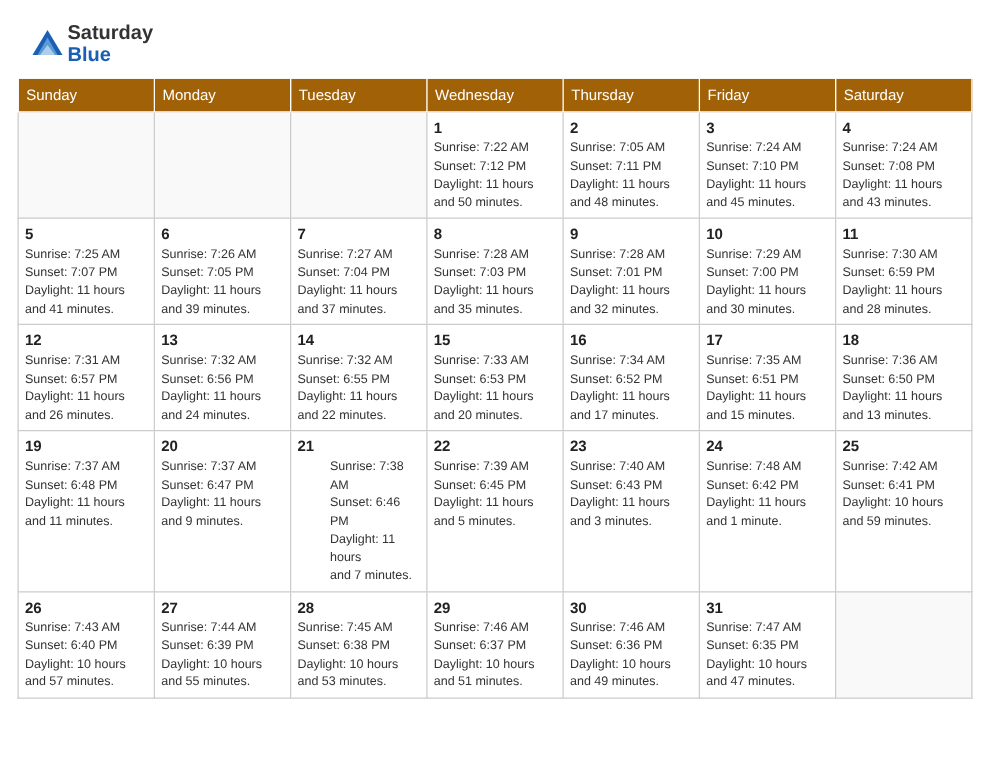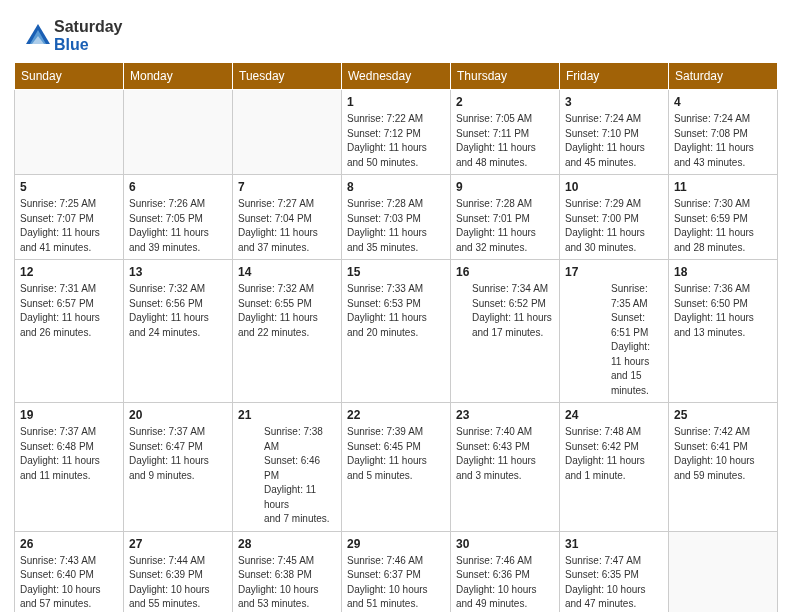--- a/index.html
+++ b/index.html
@@ -224,28 +224,28 @@
           </td>
           <td>
             <div class="day-number">15</div>
             <div class="day-info" style="white-space: pre-line;">Sunrise: 7:33 AM
 Sunset: 6:53 PM
 Daylight: 11 hours
 and 20 minutes.</div>
           </td>
           <td>
             <div class="day-number">16</div>
-            <div class="day-info" style="white-space: pre-line; margin-left: 16px;">Sunrise: 7:34 AM
+            <div class="day-info" style="white-space: pre-line;">Sunrise: 7:34 AM
 Sunset: 6:52 PM
 Daylight: 11 hours
 and 17 minutes.</div>
           </td>
           <td>
             <div class="day-number">17</div>
-            <div class="day-info" style="white-space: pre-line; margin-left: 46px;">Sunrise: 7:35 AM
+            <div class="day-info" style="white-space: pre-line;">Sunrise: 7:35 AM
 Sunset: 6:51 PM
 Daylight: 11 hours
 and 15 minutes.</div>
           </td>
           <td>
             <div class="day-number">18</div>
             <div class="day-info" style="white-space: pre-line;">Sunrise: 7:36 AM
 Sunset: 6:50 PM
 Daylight: 11 hours
 and 13 minutes.</div>

